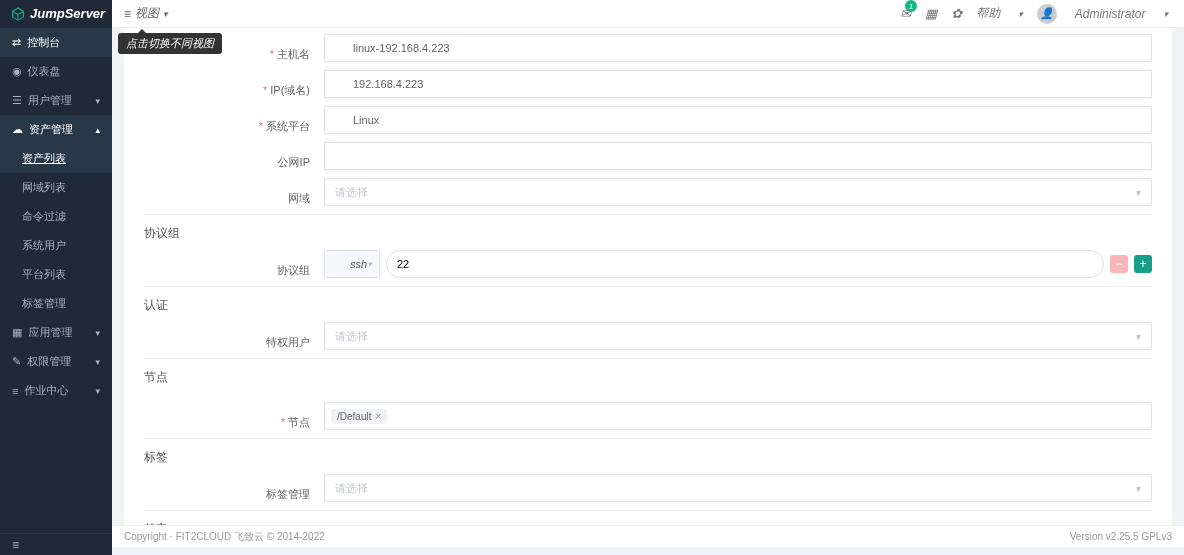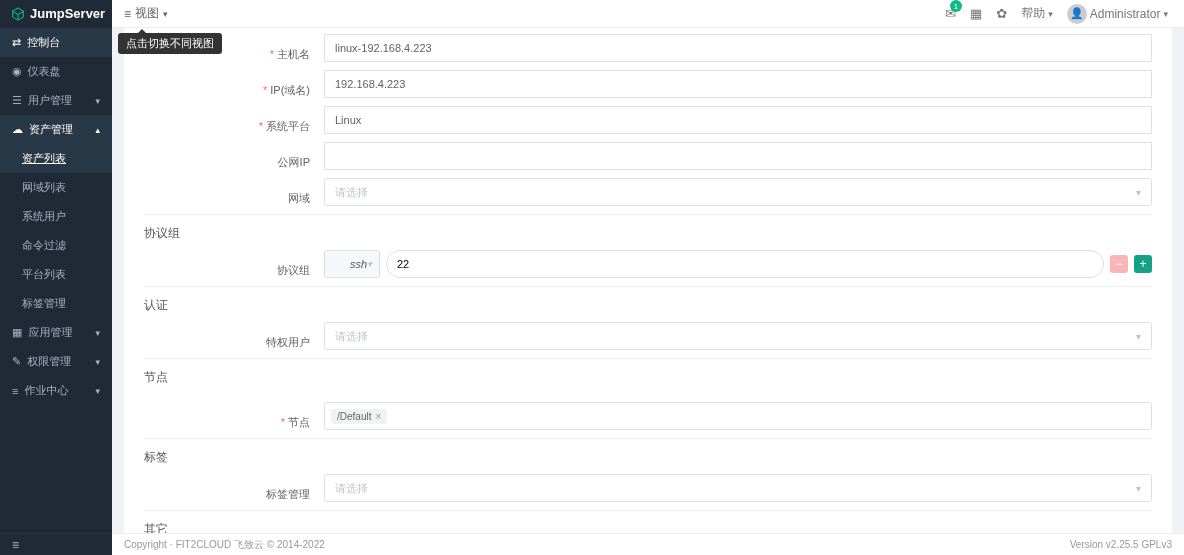--- a/index.html
+++ b/index.html
@@ -1,63 +1,63 @@
 <!DOCTYPE html>
 <html><head>
 <meta charset="utf-8">
 <style>
 * { margin: 0; padding: 0; box-sizing: border-box; }
 body { font-family: -apple-system, "Helvetica Neue", sans-serif; font-size: 12px; color: #333; background: #f0f2f5; width: 1184px; height: 555px; overflow: hidden; position: relative; }
 
-.topbar { position: fixed; top: 0; left: 0; right: 0; height: 28px; background: #fff; display: flex; align-items: center; z-index: 100; border-bottom: 1px solid #eee; }
+.topbar { position: fixed; top: 0; left: 0; right: 0; height: 28px; background: #fff; display: flex; align-items: center; z-index: 100; border-bottom: 1px solid #eee; font-style: italic; }
 .logo { width: 112px; height: 28px; background: #1f2a36; display: flex; align-items: center; padding-left: 10px; color: #fff; font-weight: bold; font-size: 13px; gap: 4px; }
 .logo svg { width: 16px; height: 16px; }
 .view-toggle { margin-left: 12px; color: #666; cursor: pointer; display: flex; align-items: center; gap: 4px; position: relative; }
 .tooltip { position: absolute; top: 28px; left: -6px; background: #333; color: #fff; padding: 3px 8px; border-radius: 3px; font-size: 11px; white-space: nowrap; }
 .tooltip::before { content: ''; position: absolute; top: -4px; left: 20px; border: 4px solid transparent; border-bottom-color: #333; border-top: none; }
 .topbar-right { margin-left: auto; display: flex; align-items: center; gap: 14px; padding-right: 16px; color: #777; }
 .topbar-right .ico { cursor: pointer; position: relative; font-size: 13px; }
 .badge { position: absolute; top: -6px; right: -6px; background: #12b886; color: #fff; border-radius: 50%; width: 12px; height: 12px; font-size: 8px; display: flex; align-items: center; justify-content: center; }
-.help, .user { display: flex; align-items: center; gap: 3px; cursor: pointer; }
+.help, .user { display: flex; align-items: center; gap: 18px; cursor: pointer; }
 .avatar { width: 20px; height: 20px; border-radius: 50%; background: #ccc; display: flex; align-items: center; justify-content: center; color: #fff; font-size: 11px; }
 
 .sidebar { position: fixed; top: 28px; left: 0; bottom: 0; width: 112px; background: #1f2a36; color: #a7b1c2; overflow-y: auto; }
 .sb-item { display: flex; align-items: center; padding: 7px 12px; cursor: pointer; font-size: 11px; gap: 6px; }
 .sb-item.head { background: #293846; color: #fff; font-weight: 500; }
 .sb-item.active { color: #fff; background: #293846; }
 .sb-item.sub { padding-left: 22px; font-size: 11px; }
 .sb-item.sub.active { color: #fff; text-decoration: underline; }
 .sb-item .arrow { margin-left: auto; font-size: 9px; }
 .sb-collapse { position: fixed; bottom: 0; left: 0; width: 112px; height: 22px; background: #1f2a36; display: flex; align-items: center; padding-left: 12px; color: #a7b1c2; cursor: pointer; border-top: 1px solid #2a3542; }
 
 .main { margin-left: 112px; margin-top: 28px; height: calc(555px - 28px - 22px); overflow-y: auto; padding: 0 12px; }
 .card { background: #fff; padding: 6px 20px 20px 20px; }
 
 .sec-title { font-size: 12px; color: #555; padding: 10px 0 8px 0; border-top: 1px solid #eee; margin-top: 6px; }
 
 .row { display: flex; align-items: flex-end; margin-bottom: 8px; }
 .lbl { width: 180px; text-align: right; padding-right: 14px; color: #606266; font-size: 11px; }
 .req::before { content: '* '; color: #f56c6c; }
 .ctrl { flex: 1; }
-.input { width: 100%; height: 28px; border: 1px solid #dcdfe6; border-radius: 1px; padding: 0 10px; font-size: 11px; color: #606266; outline: none; }
+.input { width: 100%; height: 28px; border: 1px solid #dcdfe6; border-radius: 1px; padding: 0 28px; font-size: 11px; color: #606266; outline: none; }
 .select { width: 100%; height: 28px; border: 1px solid #dcdfe6; border-radius: 3px; padding: 0 10px; font-size: 11px; color: #c0c4cc; display: flex; align-items: center; justify-content: space-between; cursor: pointer; }
 .select .chev { color: #c0c4cc; font-size: 10px; }
 
 .proto-row { display: flex; gap: 6px; align-items: center; }
 .proto-sel { width: 56px; height: 28px; border: 1px solid #dcdfe6; border-radius: 3px; padding: 0 25px; font-size: 11px; display: flex; align-items: center; justify-content: space-between; cursor: pointer; background: #f5f7fa; color: #555; font-style: italic; }
 .proto-port { flex: 1; height: 28px; border: 1px solid #dcdfe6; border-radius: 14px; padding: 0 10px; font-size: 11px; outline: none; }
 .btn-sq { width: 18px; height: 18px; border-radius: 3px; display: flex; align-items: center; justify-content: center; color: #fff; cursor: pointer; font-size: 12px; }
 .btn-minus { background: #fab6b6; }
 .btn-plus { background: #16a085; }
 
 .tag { display: inline-flex; align-items: center; background: #f0f2f5; border-radius: 3px; padding: 2px 6px; font-size: 10px; color: #666; gap: 4px; }
 .tag-x { cursor: pointer; color: #999; }
 .tag-wrap { min-height: 28px; border: 1px solid #dcdfe6; border-radius: 3px; padding: 3px 6px; display: flex; align-items: center; margin-top: 8px; }
 
-.footer { position: fixed; bottom: 0; left: 112px; right: 0; height: 22px; background: #fff; display: flex; align-items: center; justify-content: space-between; padding: 0 12px; font-size: 10px; color: #999; border-top: 1px solid #eee; }
+.footer { position: fixed; bottom: 8px; left: 112px; right: 0; height: 22px; background: #fff; display: flex; align-items: center; justify-content: space-between; padding: 0 12px; font-size: 10px; color: #999; border-top: 1px solid #eee; }
 </style>
 </head>
 <body>
 
 <div class="topbar">
   <div class="logo">
     <svg viewBox="0 0 24 24" fill="#16a085">
         <path d="M12 2L3 7v10l9 5 9-5V7l-9-5zm0 2.3L18.5 8 12 11.7 5.5 8 12 4.3zM5 9.7l6 3.4v6.6l-6-3.3V9.7zm8 10V13l6-3.4v6.7l-6 3.4z"></path>
       </svg>
     <span>JumpServer</span>
@@ -98,22 +98,22 @@
       <span>用户管理</span>
       <span class="arrow">▾</span>
     </div>
   <div class="sb-item active">
       <span>☁</span>
       <span>资产管理</span>
       <span class="arrow">▴</span>
     </div>
   <div class="sb-item sub active">资产列表</div>
   <div class="sb-item sub">网域列表</div>
+  <div class="sb-item sub">命令过滤</div>
   <div class="sb-item sub">系统用户</div>
-  <div class="sb-item sub">命令过滤</div>
   <div class="sb-item sub">平台列表</div>
   <div class="sb-item sub">标签管理</div>
   <div class="sb-item">
       <span>▦</span>
       <span>应用管理</span>
       <span class="arrow">▾</span>
     </div>
   <div class="sb-item">
       <span>✎</span>
       <span>权限管理</span>

